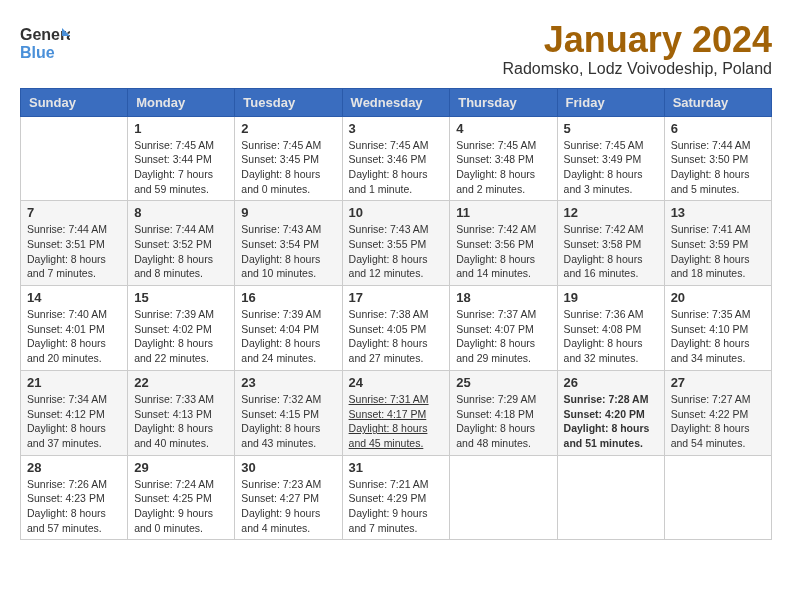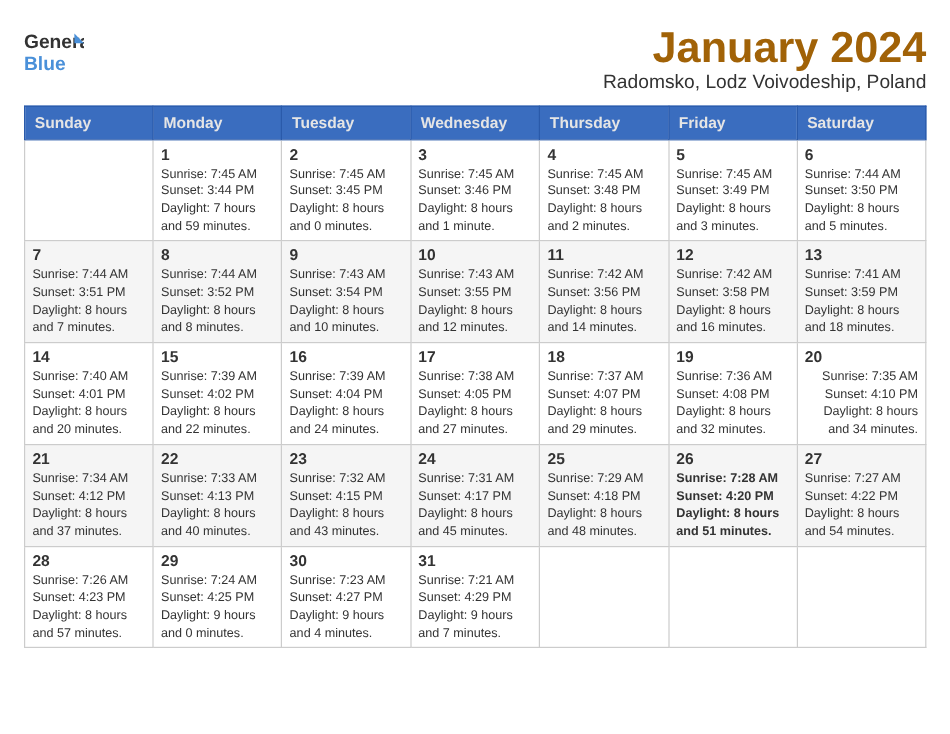--- a/index.html
+++ b/index.html
@@ -241,21 +241,21 @@
         </td>
         <td>
           <span class="day-number">19</span>
           <div class="day-info" style="white-space: pre-line;">Sunrise: 7:36 AM
 Sunset: 4:08 PM
 Daylight: 8 hours
 and 32 minutes.</div>
         </td>
         <td>
           <span class="day-number">20</span>
-          <div class="day-info" style="white-space: pre-line; text-align: right;">Sunrise: 7:35 AM
+          <div class="day-info" style="white-space: pre-line;">Sunrise: 7:35 AM
 Sunset: 4:10 PM
 Daylight: 8 hours
 and 34 minutes.</div>
         </td>
       </tr>
       <tr>
         <td>
           <span class="day-number">21</span>
           <div class="day-info" style="white-space: pre-line;">Sunrise: 7:34 AM
 Sunset: 4:12 PM
@@ -271,21 +271,21 @@
         </td>
         <td>
           <span class="day-number">23</span>
           <div class="day-info" style="white-space: pre-line;">Sunrise: 7:32 AM
 Sunset: 4:15 PM
 Daylight: 8 hours
 and 43 minutes.</div>
         </td>
         <td>
           <span class="day-number">24</span>
-          <div class="day-info" style="white-space: pre-line;">Sunrise: 7:31 AM
+          <div class="day-info" style="white-space: pre-line; text-decoration: underline;">Sunrise: 7:31 AM
 Sunset: 4:17 PM
 Daylight: 8 hours
 and 45 minutes.</div>
         </td>
         <td>
           <span class="day-number">25</span>
           <div class="day-info" style="white-space: pre-line;">Sunrise: 7:29 AM
 Sunset: 4:18 PM
 Daylight: 8 hours
 and 48 minutes.</div>

